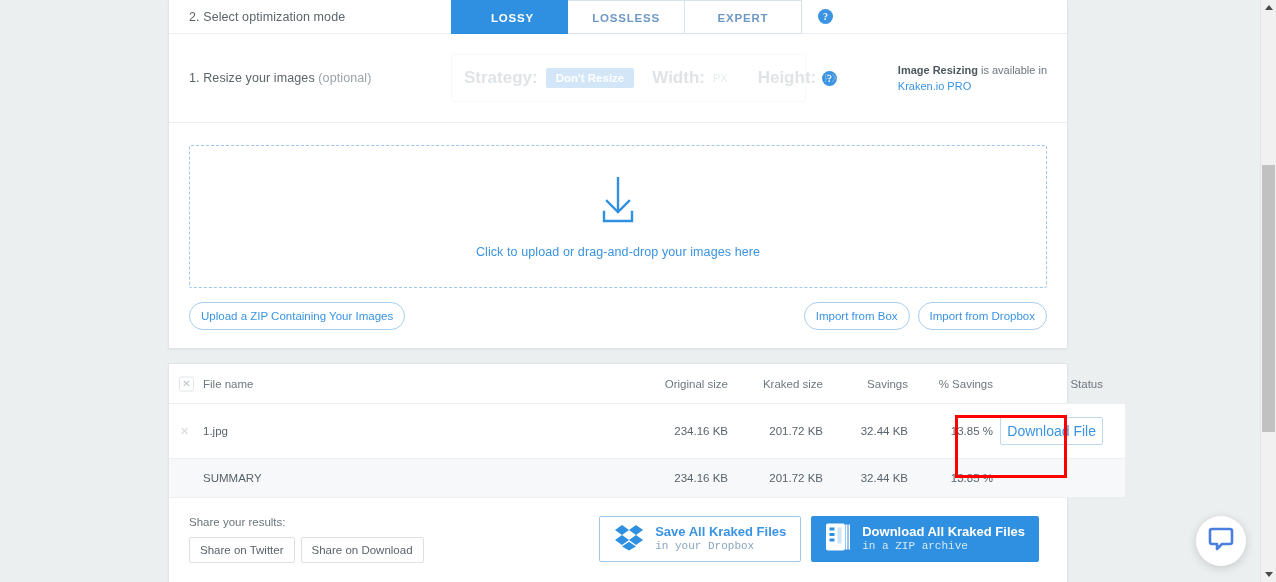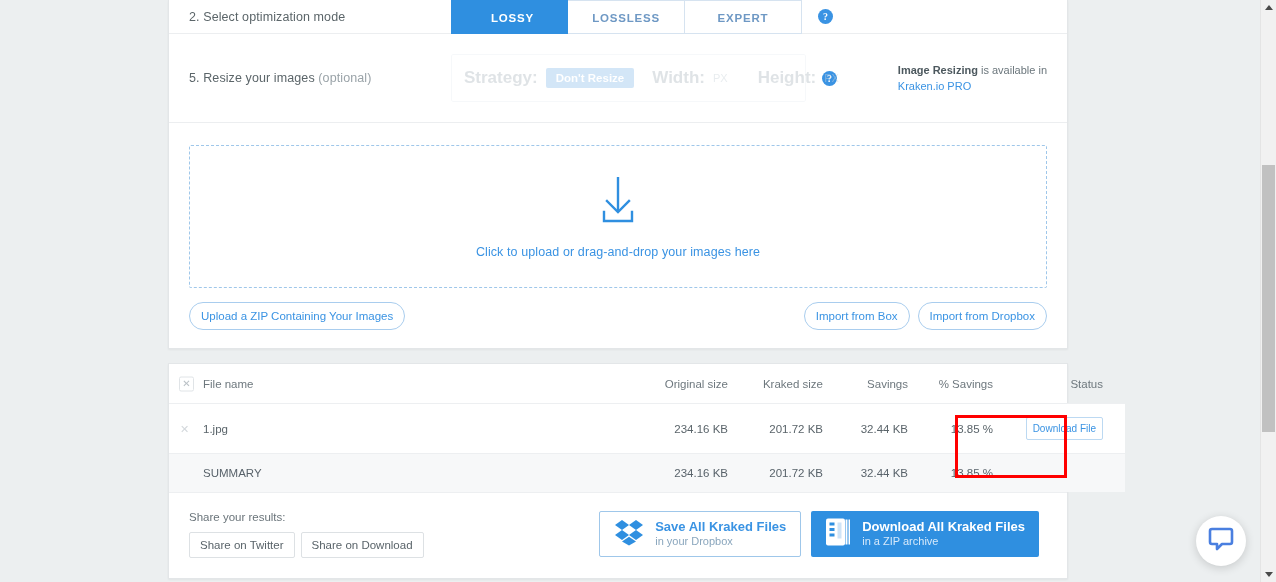--- a/index.html
+++ b/index.html
@@ -115,21 +115,21 @@
     position:absolute;left:10px;top:50%;transform:translateY(-50%);
     width:13px;height:13px;border:1px solid #e0e4e7;border-radius:2px;
     color:#b9c0c5;font-size:10px;line-height:11px;text-align:center;cursor:pointer;
   }
   .x-plain{
     position:absolute;left:11px;top:50%;transform:translateY(-50%);
     color:#d3d8dc;font-size:11px;cursor:pointer;line-height:11px;
   }
   .dl-btn{
     display:inline-block;border:1px solid #bcd9f2;border-radius:2px;
-    color:#3a93e3;font-size:10px;padding:5px 6px;background:#fff;cursor:pointer;
+    color:#3a93e3;font-size:14px;padding:5px 6px;background:#fff;cursor:pointer;
   }
 
   
   .redbox{
     position:absolute;left:955px;top:415px;width:112px;height:63px;
     border:3px solid #ff0000;box-sizing:border-box;pointer-events:none;z-index:5;
   }
 
   
   .share{
@@ -147,21 +147,21 @@
   .btn-grey + .btn-grey{margin-left:6px;}
   .share-right{margin-left:auto;display:flex;align-items:center;}
   .big-btn{
     display:flex;align-items:center;height:46px;box-sizing:border-box;
     padding:0 14px;border-radius:2px;cursor:pointer;
   }
   .big-out{border:1px solid #9fc7ea;background:#fff;}
   .big-fill{background:#2f8fe0;margin-left:10px;}
   .bb-txt{line-height:15px;margin-left:11px;}
   .bb-t1{font-size:13px;font-weight:700;}
-  .bb-t2{font-size:11px;}
+  .bb-t2{font-size:11px;font-family:Liberation Mono, monospace;}
   .big-out .bb-t1{color:#3a93e3;}
   .big-out .bb-t2{color:#8aa6bd;}
   .big-fill .bb-t1{color:#fff;}
   .big-fill .bb-t2{color:#d6e9fa;}
 
   
   .sb{position:absolute;right:0;top:0;width:15px;height:582px;background:#f1f1f1;border-left:1px solid #e4e4e4;}
   .sb-arrow{width:15px;height:15px;display:flex;align-items:center;justify-content:center;cursor:pointer;}
   .sb-arrow div{width:0;height:0;border-left:4px solid transparent;border-right:4px solid transparent;}
   .sb-up div{border-bottom:5px solid #4a4a4a;}
@@ -190,21 +190,21 @@
         <div class="segmented">
           <div class="seg active">LOSSY</div>
           <div class="seg">LOSSLESS</div>
           <div class="seg">EXPERT</div>
         </div>
         <div class="help-icon">?</div>
       </div>
 
       <div class="setting-row row-resize">
         <div class="setting-label">
-          <span>5. Resize your images</span>
+          <span>1. Resize your images</span>
           <span class="optional">(optional)</span>
         </div>
         <div class="resize-box">
           <span class="resize-lab">Strategy:</span>
           <span class="strategy-pill">Don't Resize</span>
           <span class="resize-lab">Width:</span>
           <span class="dim-val">PX</span>
           <span class="resize-lab">Height:</span>
           <span class="dim-val">PX</span>
         </div>

